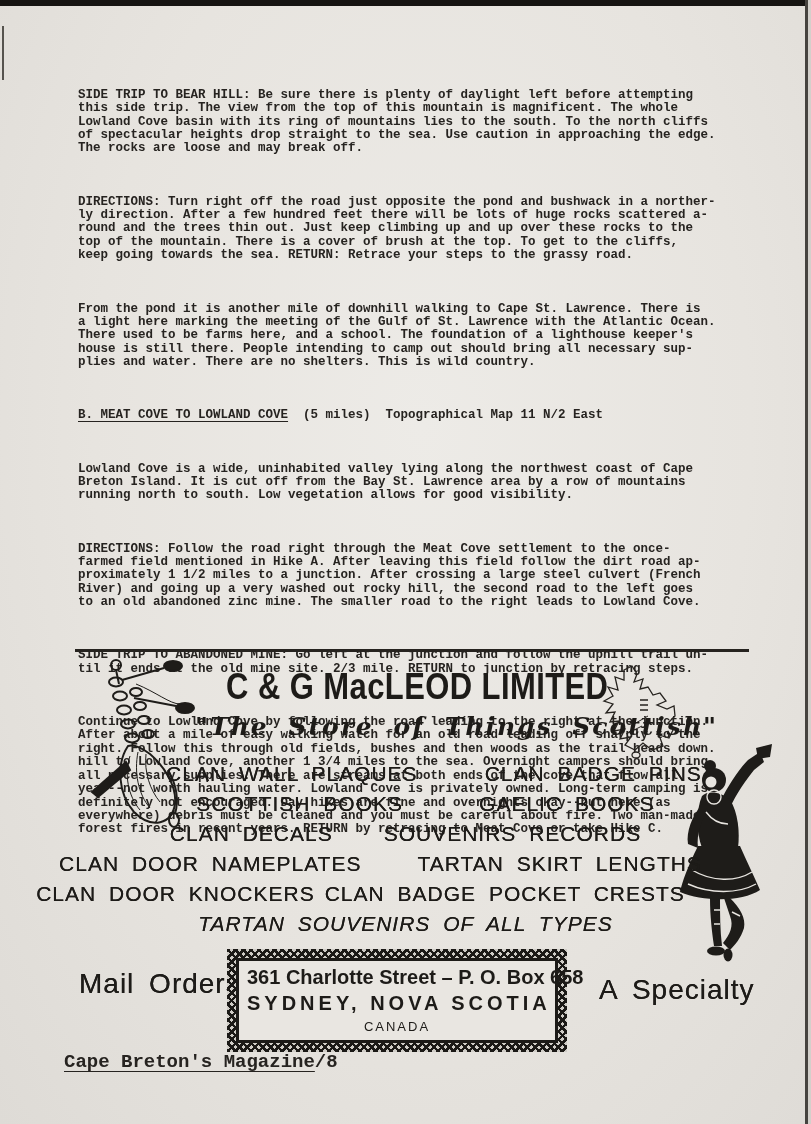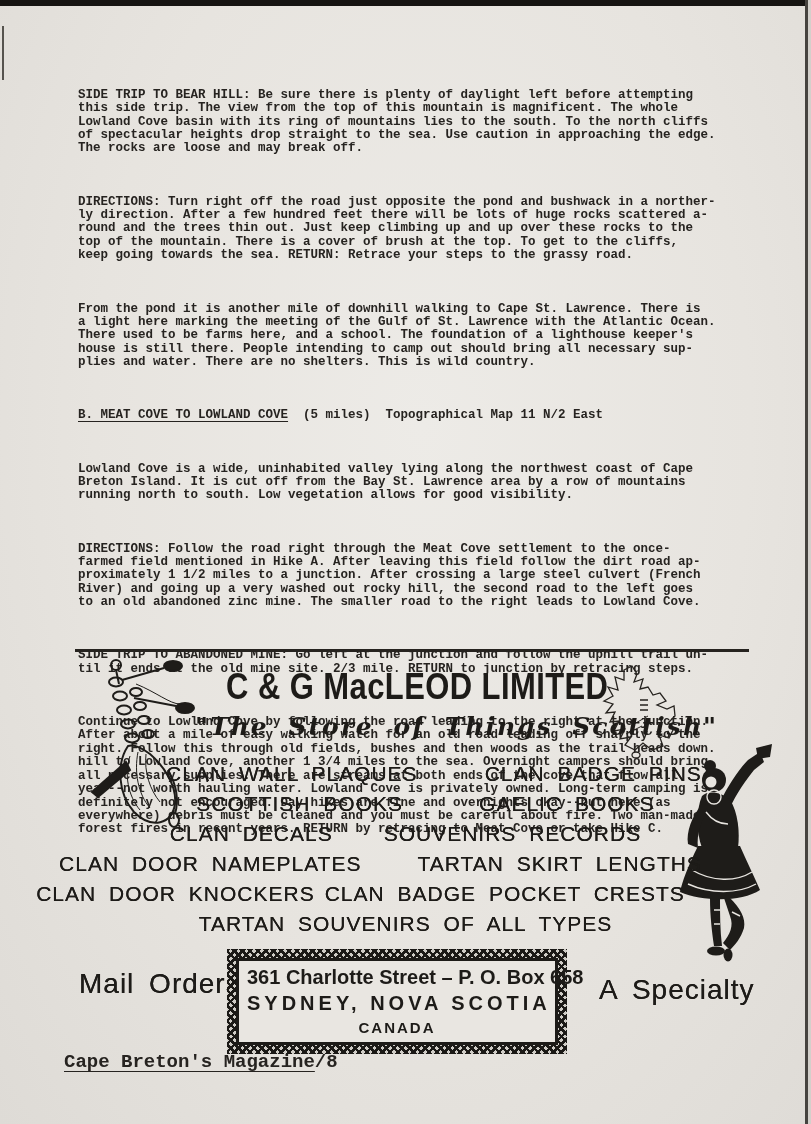--- a/index.html
+++ b/index.html
@@ -41,21 +41,21 @@
   .prod-row{
     display:flex;justify-content:center;align-items:baseline;
     height:30px;line-height:23px;font-size:21px;letter-spacing:1px;word-spacing:6px;
     color:#1d1b18;text-shadow:0 0 .6px currentColor;white-space:nowrap;
   }
   .r1{padding-left:57px;column-gap:67px;}
   .r2{padding-left:40px;column-gap:76px;}
   .r3{column-gap:51px;}
   .r4{padding-right:50px;column-gap:56px;}
   .r5{padding-right:90px;column-gap:10px;}
-  .r6{height:32px;}
+  .r6{height:32px;font-style:italic;}
 
   .mail-orders,.a-specialty{
     position:absolute;font-size:28px;letter-spacing:1px;word-spacing:6px;
     color:#1d1b18;text-shadow:0 0 .6px currentColor;white-space:nowrap;margin-left:26px;
   }
   .mail-orders{left:53px;top:968px;}
   .a-specialty{left:573px;top:974px;}
 
   .address-box{
     position:absolute;left:227px;top:949px;width:340px;box-sizing:border-box;
@@ -63,21 +63,21 @@
     background:
       repeating-linear-gradient(45deg,#1b1916 0 2.5px,rgba(0,0,0,0) 2.5px 5.5px),
       repeating-linear-gradient(135deg,#1b1916 0 2.5px,#cfccc6 2.5px 5.5px);
   }
   .address-inner{
     background:#e9e6e1;border:3px solid #1c1a17;padding:5px 8px 6px;
     text-align:center;color:#1d1b18;
   }
   .addr1{font-size:20px;font-weight:bold;white-space:nowrap;}
   .addr2{font-size:20px;font-weight:bold;letter-spacing:4px;margin-top:3px;white-space:nowrap;}
-  .addr3{font-size:15px;font-weight:bold;letter-spacing:2px;margin-top:4px;}
+  .addr3{font-size:13px;font-weight:normal;letter-spacing:2px;margin-top:4px;}
 
   .footer{
     position:absolute;left:64px;top:1051px;
     font-family:"Liberation Mono", monospace;font-size:19px;font-weight:700;color:#262320;
   }
   .footer .u{text-decoration:underline;text-underline-offset:4px;}
 
   .illus{position:absolute;}
 </style>
 </head>

